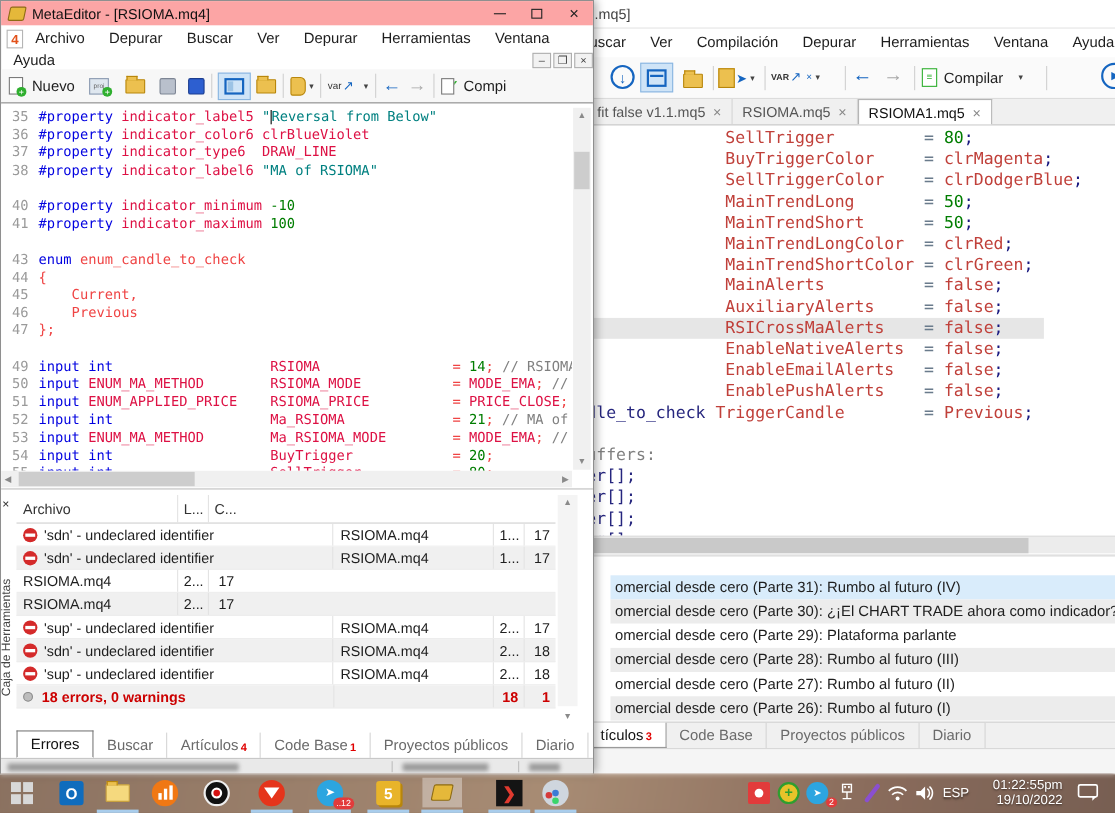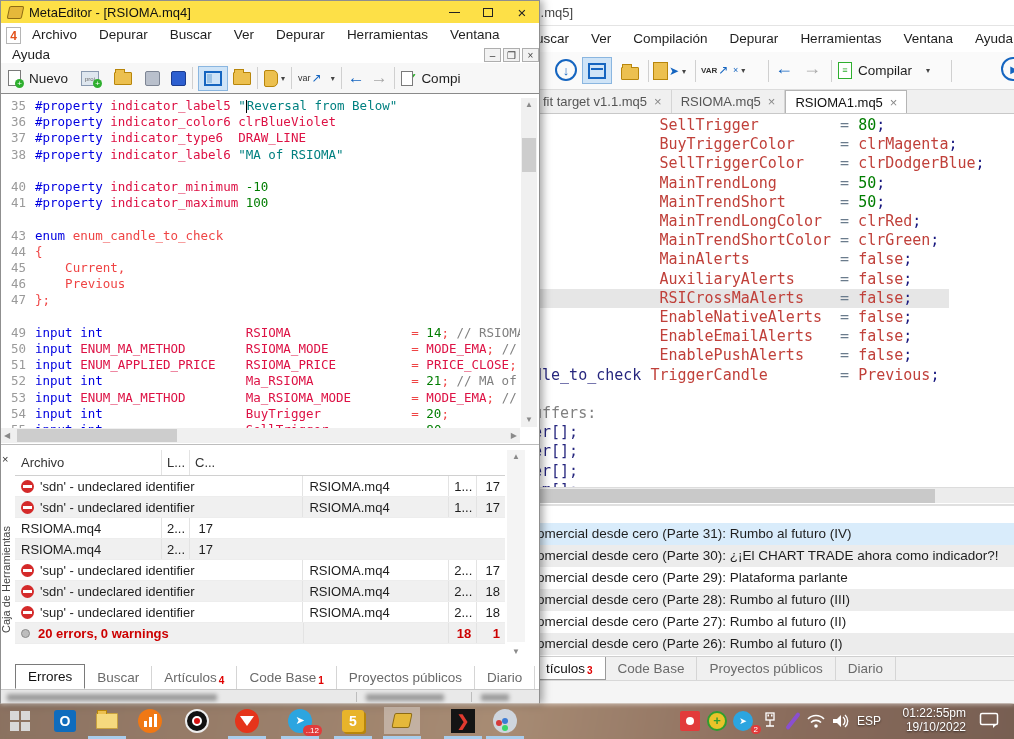--- a/index.html
+++ b/index.html
@@ -26,40 +26,40 @@
   #bw-toolbar { position:absolute; top:52px; left:520px; right:0; height:38px; background:#fafafa; border-bottom:1px solid #dcdcdc; }
   #bw-tabbar { position:absolute; top:90px; left:520px; right:0; height:24px; background:#f0f0f0; border-bottom:1px solid #c8c8c8; display:flex; align-items:stretch; padding-left:14px; }
   .ftab { display:flex; align-items:center; padding:0 9px; font-size:13px; color:#555; white-space:nowrap; border-right:1px solid #d5d5d5; }
   .ftab.active { background:#fff; border:1px solid #b5b5b5; border-bottom:none; color:#111; }
   .ftab .x { margin-left:7px; color:#888; font-size:13px; }
   #bw-code { position:absolute; top:116px; left:533px; right:0; height:371px; overflow:hidden; font-family:"DejaVu Sans Mono",monospace; font-size:15px; line-height:19.2px; white-space:pre; }
   #bw-code .cline.hl { background:#e6e6e6; width:416px; }
   #bw-hscroll { position:absolute; top:487px; left:533px; right:0; height:16px; background:#ececec; border-top:1px solid #dcdcdc; }
   #bw-hthumb { position:absolute; left:0; top:1px; width:402px; height:14px; background:#c9c9c9; }
   #bw-div { position:absolute; top:504px; left:533px; right:0; height:2px; background:#e0e0e0; }
-  #bw-articles { position:absolute; top:523px; left:533px; right:0; }
+  #bw-articles { position:absolute; top:523px; left:555px; right:0; }
   .art-row { height:22px; line-height:22px; font-size:13.5px; color:#1e1e1e; padding-left:4px; white-space:nowrap; overflow:hidden; background:#fff; }
   .art-row.alt { background:#ececec; }
   .art-row.selected { background:#d9ecfb; }
   #bw-btabs { position:absolute; top:656px; left:533px; right:0; height:24px; background:#f0f0f0; border-top:1px solid #cfcfcf; display:flex; align-items:stretch; }
   .btab { display:flex; align-items:center; padding:0 12px; font-size:13.5px; color:#6a6a6a; border-right:1px solid #d5d5d5; white-space:nowrap; }
   .btab.active { background:#fff; border:1px solid #9a9a9a; border-top:none; color:#111; }
   .badge { color:#e00000; font-size:10px; margin-left:2px; align-self:flex-end; margin-bottom:3px; font-weight:bold; }
   #bw-status { position:absolute; top:680px; left:533px; right:0; height:23px; background:#f5f5f5; border-top:1px solid #d8d8d8; }
 
   
   .sy-k { color:#ef4444; } .sy-b { color:#0000e0; } .sy-r { color:#dd1144; }
   .sy-t { color:#008080; } .sy-g { color:#007d00; } .sy-c { color:#808080; }
   .sy-n { color:#c0403a; } .sy-e { color:#6a7b8c; } .sy-s { color:#16167e; }
   .sy-d { color:#26267e; }
   .caret { display:inline-block; width:1px; height:13px; background:#000; vertical-align:text-bottom; }
 
   
   #front-window { position:absolute; left:0; top:0; width:540px; height:704px; background:#fff; border:1px solid #8f8f8f; box-shadow:3px 0 8px rgba(0,0,0,.35); }
-  #fw-title { position:absolute; left:0; top:0; right:0; height:22px; display:flex; align-items:center; background:#fde047; }
+  #fw-title { position:absolute; left:0; top:0; right:0; height:22px; display:flex; align-items:center; background:#fca5a5; }
   #fw-title-text { font-size:13px; color:#111; margin-left:6px; }
   .win-btn { width:34px; height:22px; display:flex; align-items:center; justify-content:center; color:#222; }
   #fw-menu1 { position:absolute; top:22px; left:0; right:0; height:24px; display:flex; align-items:center; }
   #fw-menu1 .mitem { line-height:24px; }
   #fw-menu2 { position:absolute; top:46px; left:0; right:0; height:16px; display:flex; align-items:center; }
   .mdi-btn { width:17px; height:14px; border:1px solid #aeaeae; background:#f2f2f2; margin-left:2px; display:flex; align-items:center; justify-content:center; font-size:10px; color:#444; }
   #fw-toolbar { position:absolute; top:62px; left:0; right:0; height:31px; background:#f7f7f7; border-bottom:1px solid #8a8a8a; display:flex; align-items:center; padding-left:4px; }
   .tbtn { display:flex; align-items:center; margin:0 3px; height:24px; }
   #fw-editor { position:absolute; top:94px; left:0; right:0; height:349px; background:#fff; overflow:hidden; }
   #fcode { position:absolute; left:3px; top:3px; right:19px; bottom:16px; overflow:hidden; font-family:"DejaVu Sans Mono",monospace; font-size:12.5px; line-height:16.2px; white-space:pre; }
@@ -162,21 +162,21 @@
         <span style="font-size:13.5px;color:#1e1e1e;margin-left:6px">Compilar</span>
         <span class="caret-dn" style="margin-left:14px">▾</span>
       </div>
       <div style="position:absolute;left:428px;top:8px" class="sep-v"></div>
       <div class="tbtn abs" style="left:478px;top:5px">
         <span class="circ" style="width:24px;height:24px;border:2px solid #1565c0;color:#1565c0;font-size:10px;padding-left:2px">▶</span>
       </div>
     </div>
     <div id="bw-tabbar">
         <span class="ftab">
-          <span>fit target v1.1.mq5</span>
+          <span>fit false v1.1.mq5</span>
           <span class="x">×</span>
         </span>
         <span class="ftab">
           <span>RSIOMA.mq5</span>
           <span class="x">×</span>
         </span>
         <span class="ftab active">
           <span>RSIOMA1.mq5</span>
           <span class="x">×</span>
         </span>
@@ -377,21 +377,21 @@
                 <span>'sup' - undeclared identifier</span>
               </div>
               <div class="c-file">RSIOMA.mq4</div>
               <div class="c-line">2...</div>
               <div class="c-col">18</div>
             </div>
           </div>
         <div class="eg-row sum-row">
           <div class="c-desc">
               <span style="width:9px;height:9px;border-radius:50%;background:#bdbdbd;border:1px solid #8a8a8a;margin-right:8px;flex:0 0 9px"></span>
-              <span>20 errors, 0 warnings</span>
+              <span>18 errors, 0 warnings</span>
             </div>
           <div class="c-file"></div>
           <div class="c-line" style="justify-content:flex-end">18</div>
           <div class="c-col">1</div>
         </div>
       </div>
       <div id="err-vscroll">
         <div class="arrowglyph" style="position:absolute;top:3px;left:5px">▲</div>
         <div class="arrowglyph" style="position:absolute;bottom:-14px;left:5px">▼</div>
       </div>

